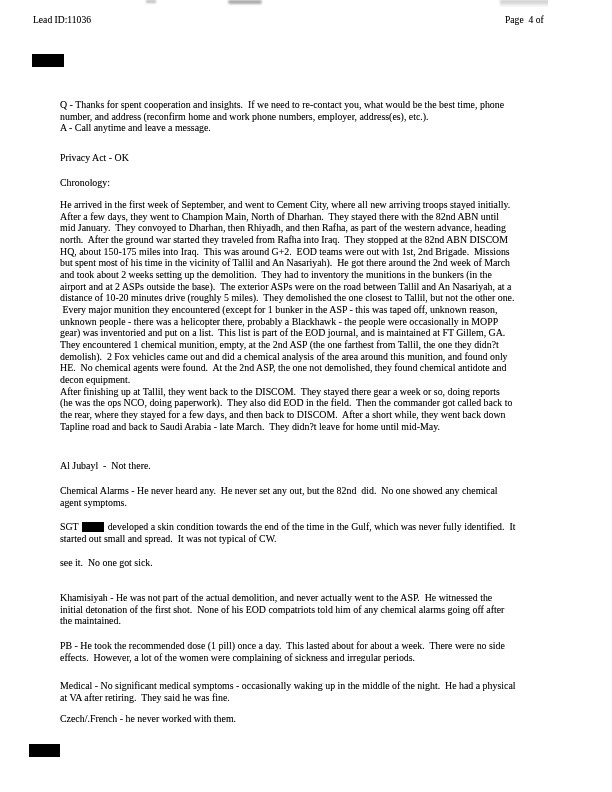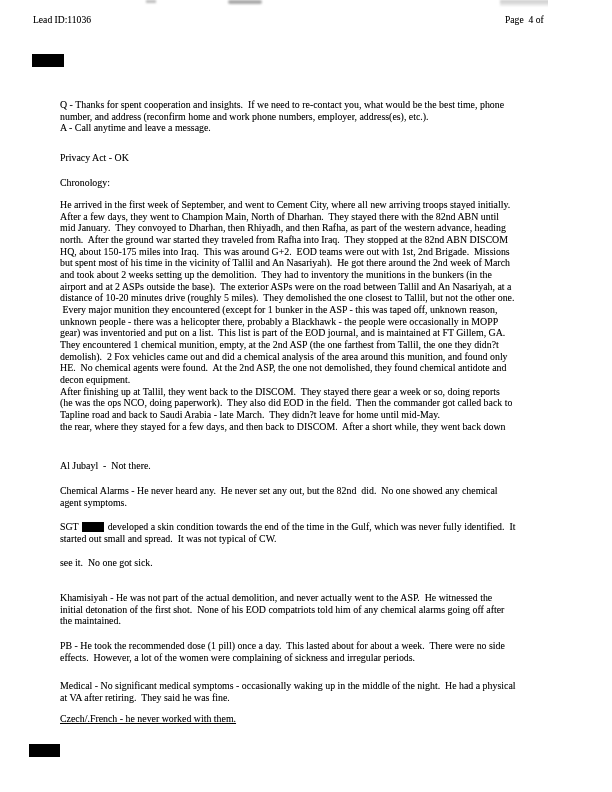--- a/index.html
+++ b/index.html
@@ -61,21 +61,21 @@
   .b-privacy   { top: 152px; }
   .b-chronhead { top: 177px; }
   .b-chron     { top: 199px; }
   .b-jubayl    { top: 460px; }
   .b-alarms    { top: 485px; }
   .b-sgt       { top: 521px; }
   .b-scuds     { top: 557px; }
   .b-kham      { top: 592px; }
   .b-pb        { top: 640px; }
   .b-medical   { top: 680px; }
-  .b-czech     { top: 713px; text-decoration: underline; }
+  .b-czech     { top: 713px; }
 </style>
 </head>
 <body>
 
 <div class="page">
 
   <div class="artifact artifact-1"></div>
   <div class="artifact artifact-2"></div>
   <div class="artifact artifact-3"></div>
 
@@ -111,22 +111,22 @@
       <div class="tline">distance of 10-20 minutes drive (roughly 5 miles).  They demolished the one closest to Tallil, but not the other one.</div>
       <div class="tline"> Every major munition they encountered (except for 1 bunker in the ASP - this was taped off, unknown reason,</div>
       <div class="tline">unknown people - there was a helicopter there, probably a Blackhawk - the people were occasionally in MOPP</div>
       <div class="tline">gear) was inventoried and put on a list.  This list is part of the EOD journal, and is maintained at FT Gillem, GA.</div>
       <div class="tline">They encountered 1 chemical munition, empty, at the 2nd ASP (the one farthest from Tallil, the one they didn?t</div>
       <div class="tline">demolish).  2 Fox vehicles came out and did a chemical analysis of the area around this munition, and found only</div>
       <div class="tline">HE.  No chemical agents were found.  At the 2nd ASP, the one not demolished, they found chemical antidote and</div>
       <div class="tline">decon equipment.</div>
       <div class="tline">After finishing up at Tallil, they went back to the DISCOM.  They stayed there gear a week or so, doing reports</div>
       <div class="tline">(he was the ops NCO, doing paperwork).  They also did EOD in the field.  Then the commander got called back to</div>
+      <div class="tline">the rear, where they stayed for a few days, and then back to DISCOM.  After a short while, they went back down</div>
       <div class="tline">Tapline road and back to Saudi Arabia - late March.  They didn?t leave for home until mid-May.</div>
-      <div class="tline">the rear, where they stayed for a few days, and then back to DISCOM.  After a short while, they went back down</div>
     </div>
 
   <div class="block b-jubayl">
     <div class="tline">Al Jubayl  -  Not there.</div>
   </div>
 
   <div class="block b-alarms">
       <div class="tline">Chemical Alarms - He never heard any.  He never set any out, but the 82nd  did.  No one showed any chemical</div>
       <div class="tline">agent symptoms.</div>
     </div>

